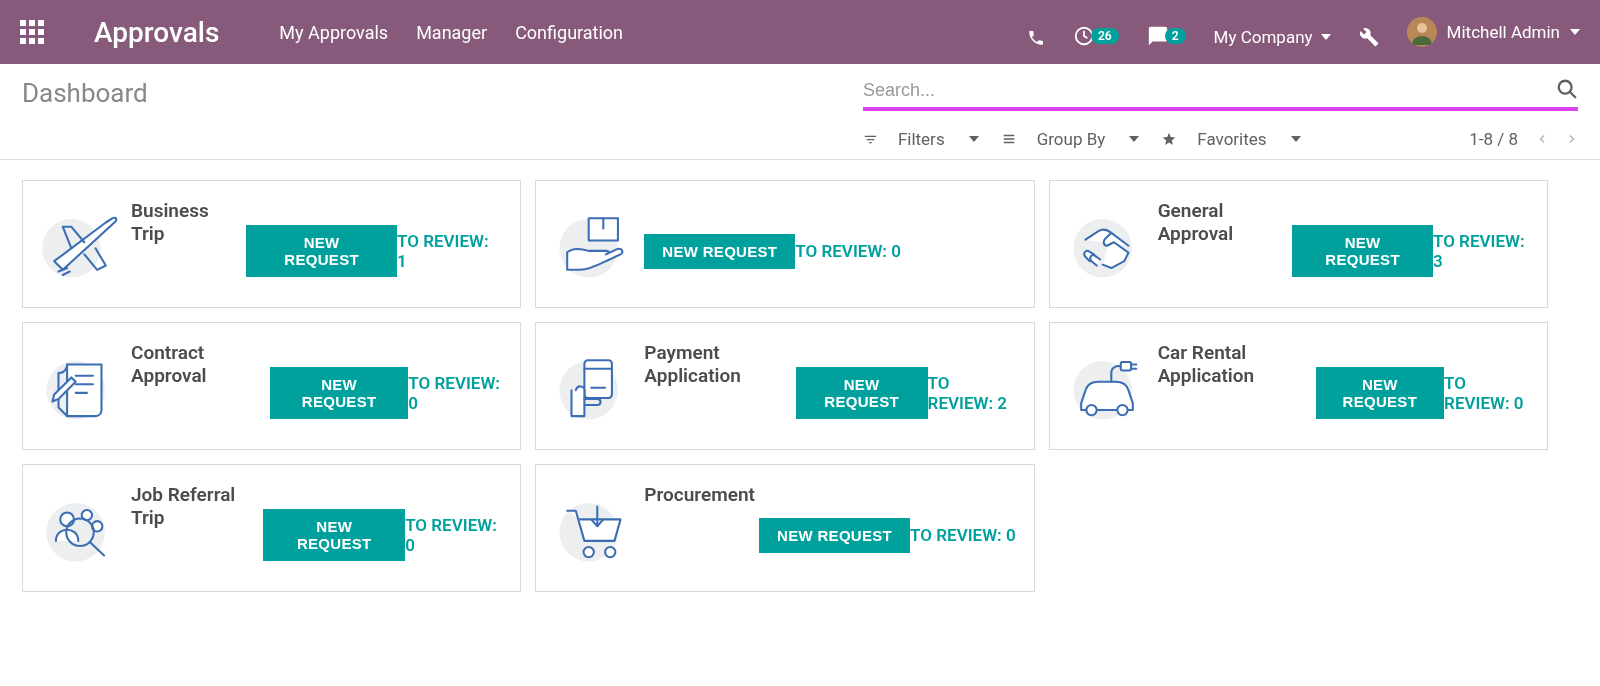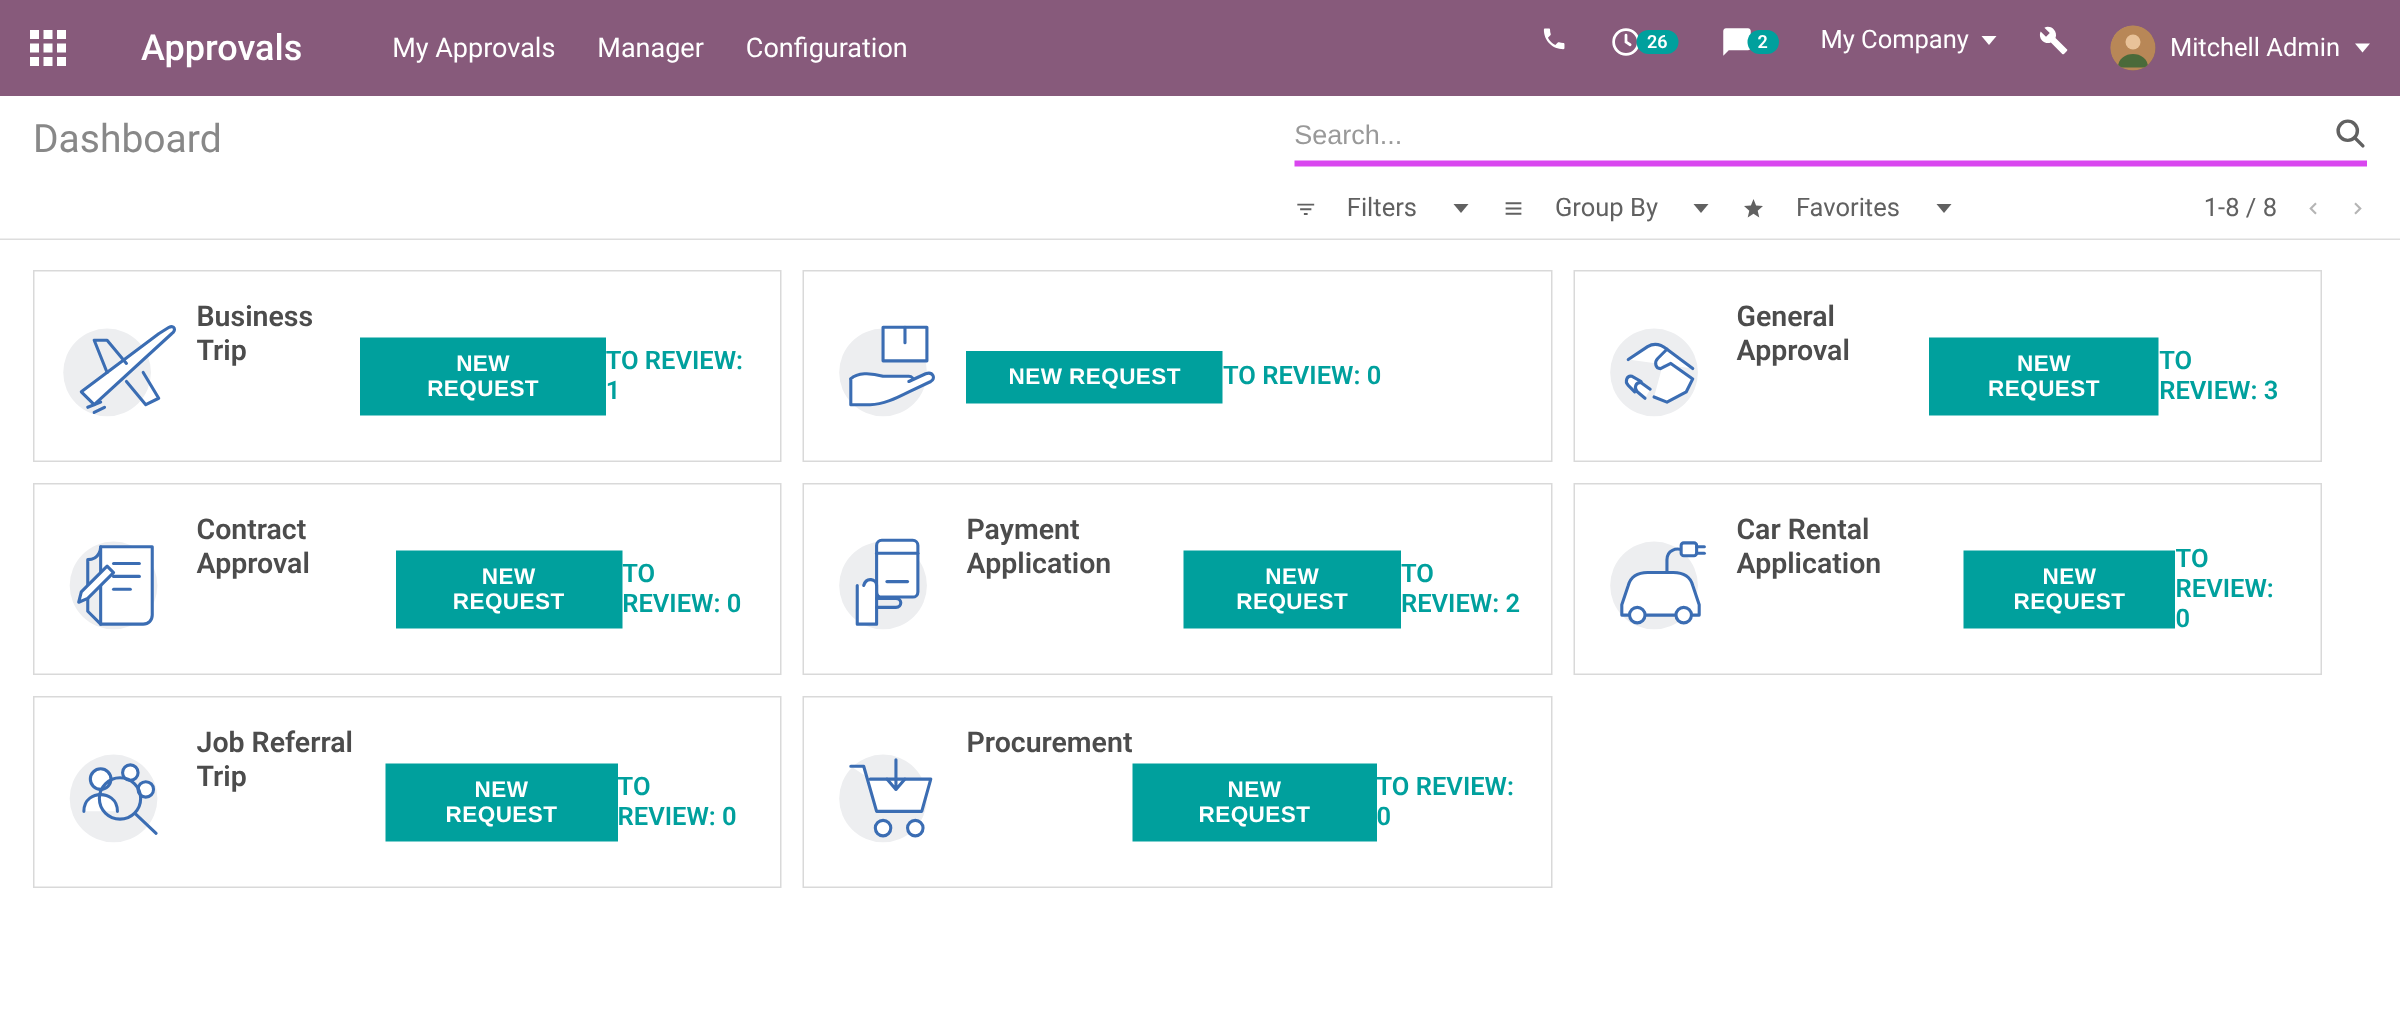--- a/index.html
+++ b/index.html
@@ -1,24 +1,24 @@
 <!DOCTYPE html>
 <html><head>
 <meta charset="utf-8">
 <style>
 * { box-sizing: border-box; margin: 0; padding: 0; }
 body { font-family: -apple-system, BlinkMacSystemFont, "Segoe UI", Roboto, Helvetica, Arial, sans-serif; background: #fff; color: #4c4c4c; }
 .topbar { background: #875a7b; height: 64px; display: flex; align-items: center; padding: 0 20px; color: #fff; }
 .apps-icon { width: 24px; height: 24px; display: grid; grid-template-columns: repeat(3,1fr); grid-template-rows: repeat(3,1fr); gap: 3px; margin-right: 50px; cursor: pointer; }
 .apps-icon span { background: #fff; width: 100%; height: 100%; }
-.app-title { font-size: 24px; font-weight: 500; margin-right: 60px; }
+.app-title { font-size: 28px; font-weight: 500; margin-right: 60px; }
 .nav-items { display: flex; gap: 28px; font-size: 18px; }
 .nav-items a { color: #fff; text-decoration: none; cursor: pointer; }
 .topbar-spacer { flex: 1; }
-.topbar-right { display: flex; align-items: flex-start; gap: 28px; font-size: 16px; }
+.topbar-right { display: flex; align-items: flex-end; gap: 28px; font-size: 16px; }
 .icon-wrap { position: relative; cursor: pointer; display: flex; align-items: center; }
 .badge { background: #00a09d; color: #fff; font-size: 12px; font-weight: 600; border-radius: 10px; padding: 1px 7px; margin-left: -4px; }
 .company-sel { display: flex; align-items: center; gap: 8px; cursor: pointer; font-size: 17px; }
 .caret { width: 0; height: 0; border-left: 5px solid transparent; border-right: 5px solid transparent; border-top: 6px solid #fff; }
 .user-sel { display: flex; align-items: center; gap: 10px; cursor: pointer; font-size: 17px; }
 .avatar { width: 30px; height: 30px; border-radius: 50%; background: linear-gradient(135deg,#c79b63,#8e6b4a); display: flex; align-items: center; justify-content: center; overflow: hidden; }
 
 .subbar { display: flex; padding: 14px 22px 0 22px; align-items: flex-start; }
 .page-title { font-size: 26px; color: #888; font-weight: 400; }
 .search-area { flex: 1; margin-left: auto; max-width: 775px; }
@@ -35,21 +35,21 @@
 .pager-btn { cursor: pointer; color: #999; font-size: 20px; }
 
 .divider { border-bottom: 1px solid #ddd; margin-top: 10px; }
 
 .cards { display: grid; grid-template-columns: repeat(3, 1fr); gap: 14px; padding: 20px 22px; max-width: 1570px; }
 .card { border: 1px solid #d9d9d9; background: #fff; display: flex; padding: 18px 18px 18px 12px; align-items: flex-start; min-height: 118px; }
 .card-icon { width: 90px; height: 90px; flex-shrink: 0; display: flex; align-items: center; justify-content: center; }
 .card-body { flex: 1; display: flex; flex-direction: row; justify-content: space-between; min-height: 84px; padding-left: 6px; }
 .card-title { font-size: 19px; font-weight: 600; color: #4c4c4c; }
 .card-actions { display: flex; align-items: center; justify-content: space-between; margin-top: 20px; }
-.new-req { background: #00a09d; color: #fff; border: none; font-size: 15px; font-weight: 600; padding: 9px 28px; cursor: pointer; letter-spacing: 0.3px; }
+.new-req { background: #00a09d; color: #fff; border: none; font-size: 15px; font-weight: 600; padding: 9px 18px; cursor: pointer; letter-spacing: 0.3px; }
 .to-review { color: #00a09d; font-weight: 600; font-size: 17px; cursor: pointer; }
 
 svg { display: block; }
 .iconsvg { stroke: #3b6db3; fill: none; stroke-width: 2.4; stroke-linejoin: round; stroke-linecap: round; }
 .circle-bg { fill: #edeef0; }
 </style>
 </head>
 <body>
 
 <div class="topbar">

